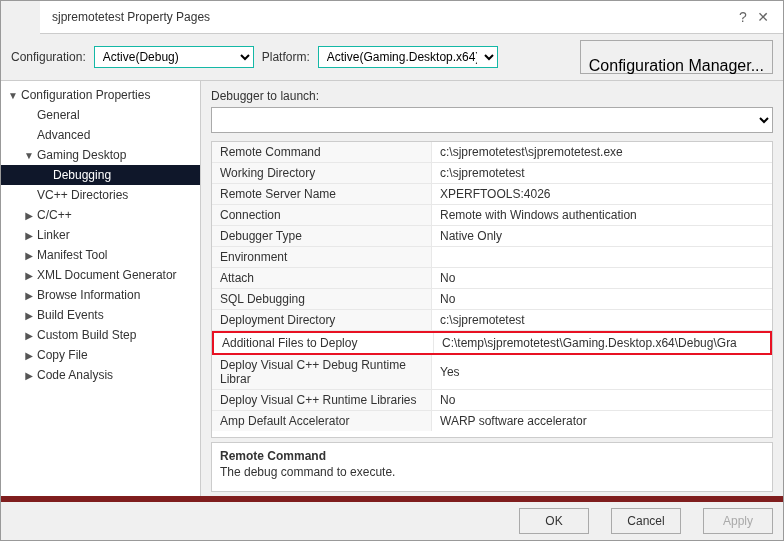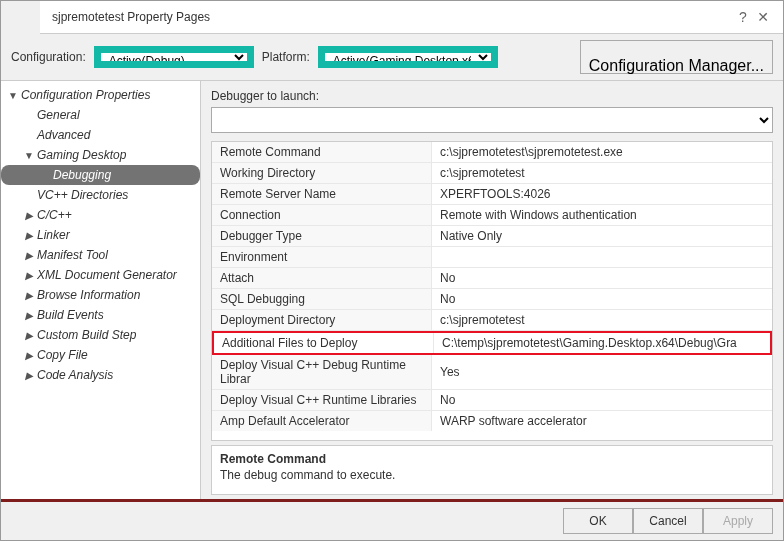--- a/index.html
+++ b/index.html
@@ -66,21 +66,21 @@
     }
 
     .toolbar label {
       font-size: 12px;
       color: #333;
     }
 
     .toolbar select {
       height: 22px;
       font-size: 12px;
-      border: 7px solid #14b8a6;
+      border: 1px solid #14b8a6;
       background: #fff;
       padding: 0 4px;
     }
 
     .config-select { width: 160px; }
     .platform-select { width: 180px; }
 
     .config-manager-btn {
       margin-left: auto;
       height: 22px;
@@ -107,27 +107,25 @@
       padding: 4px 0;
     }
 
     .tree-item {
       display: flex;
       align-items: center;
       padding: 2px 8px;
       cursor: pointer;
       user-select: none;
       white-space: nowrap;
-      font-style: italic;
     }
 
     .tree-item.selected {
-      background: #737373;
+      background: #0f172a;
       color: #fff;
-      border-radius: 8px;
     }
 
     .tree-item.selected .tree-label {
       color: #fff;
     }
 
     .tree-expander {
       width: 16px;
       height: 16px;
       display: inline-flex;
@@ -260,22 +258,22 @@
       font-size: 12px;
       color: #333;
     }
 
     
     .bottom-bar {
       display: flex;
       justify-content: flex-end;
       align-items: center;
       padding: 6px 10px;
-      gap: 0;
-      border-top: 3px solid #7f1d1d;
+      gap: 22px;
+      border-top: 6px solid #7f1d1d;
       background: #f0f0f0;
     }
 
     .bottom-btn {
       height: 26px;
       min-width: 70px;
       padding: 0 12px;
       font-size: 12px;
       border: 1px solid #aaa;
       background: #f0f0f0;

